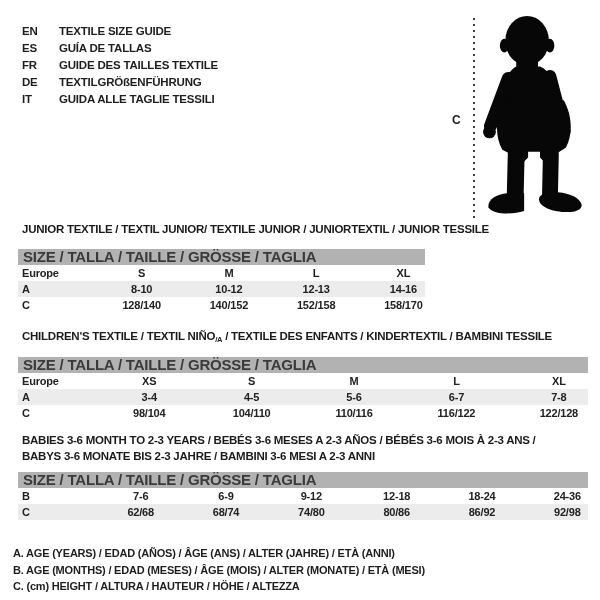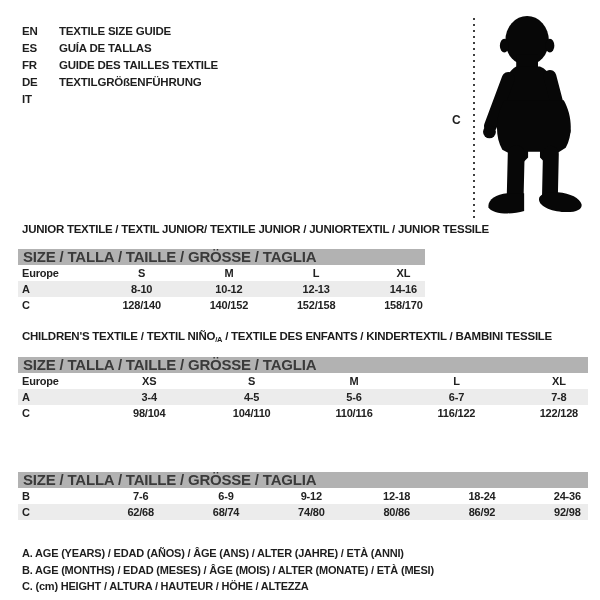--- a/index.html
+++ b/index.html
@@ -26,21 +26,21 @@
   .sg-table{position:absolute;left:18px;}
   .t-bar{height:16px;line-height:16px;background:#b2b2b2;color:#3a3a3a;
          font-size:15px;font-weight:700;padding-left:5px;letter-spacing:-0.2px;}
   .t-row{display:flex;height:16px;line-height:16px;font-size:11px;font-weight:700;
          letter-spacing:-0.2px;color:#222222;gap:44px;}
   .t-row.shaded{background:#ececec;}
   .t-label{width:58px;padding-left:4px;box-sizing:border-box;}
   .t-cell{flex:1;text-align:center;}
 
   
-  .legend{position:absolute;left:22px;top:537px;}
+  .legend{position:absolute;left:13px;top:537px;}
   .legend-line{height:16.5px;line-height:16.5px;font-size:11px;font-weight:700;letter-spacing:-0.2px;}
 </style>
 </head>
 <body>
 
 <div class="canvas">
 
   <div class="lang">
     <div class="lang-row">
       <span class="lang-code">EN</span>
@@ -53,20 +53,21 @@
     <div class="lang-row">
       <span class="lang-code">FR</span>
       <span>GUIDE DES TAILLES TEXTILE</span>
     </div>
     <div class="lang-row">
       <span class="lang-code">DE</span>
       <span>TEXTILGRÖßENFÜHRUNG</span>
     </div>
     <div class="lang-row">
       <span class="lang-code">IT</span>
+      <span>GUIDA ALLE TAGLIE TESSILI</span>
     </div>
   </div>
 
   <div class="measure-line"></div>
   <div class="measure-label">C</div>
   <svg class="baby-svg" width="120" height="208" viewBox="0 0 120 210" xmlns="http://www.w3.org/2000/svg">
     <g fill="#070707" stroke="none">
       <ellipse cx="49" cy="28" rx="22" ry="25"></ellipse>
       <ellipse cx="26" cy="33" rx="4.5" ry="7"></ellipse>
       <ellipse cx="72" cy="33" rx="4.5" ry="7"></ellipse>
@@ -134,20 +135,24 @@
     <div class="t-row">
       <span class="t-label">C</span>
       <span class="t-cell">98/104</span>
       <span class="t-cell">104/110</span>
       <span class="t-cell">110/116</span>
       <span class="t-cell">116/122</span>
       <span class="t-cell">122/128</span>
     </div>
   </div>
 
+  <div class="sec-title" style="top:425px;">
+    <div>BABIES 3-6 MONTH TO 2-3 YEARS / BEBÉS 3-6 MESES A 2-3 AÑOS / BÉBÉS 3-6 MOIS À 2-3 ANS /</div>
+    <div>BABYS 3-6 MONATE BIS 2-3 JAHRE / BAMBINI 3-6 MESI A 2-3 ANNI</div>
+  </div>
   <div class="sg-table" style="top:464px;width:570px;">
     <div class="t-bar">SIZE / TALLA / TAILLE / GRÖSSE / TAGLIA</div>
     <div class="t-row">
       <span class="t-label">B</span>
       <span class="t-cell">7-6</span>
       <span class="t-cell">6-9</span>
       <span class="t-cell">9-12</span>
       <span class="t-cell">12-18</span>
       <span class="t-cell">18-24</span>
       <span class="t-cell">24-36</span>

